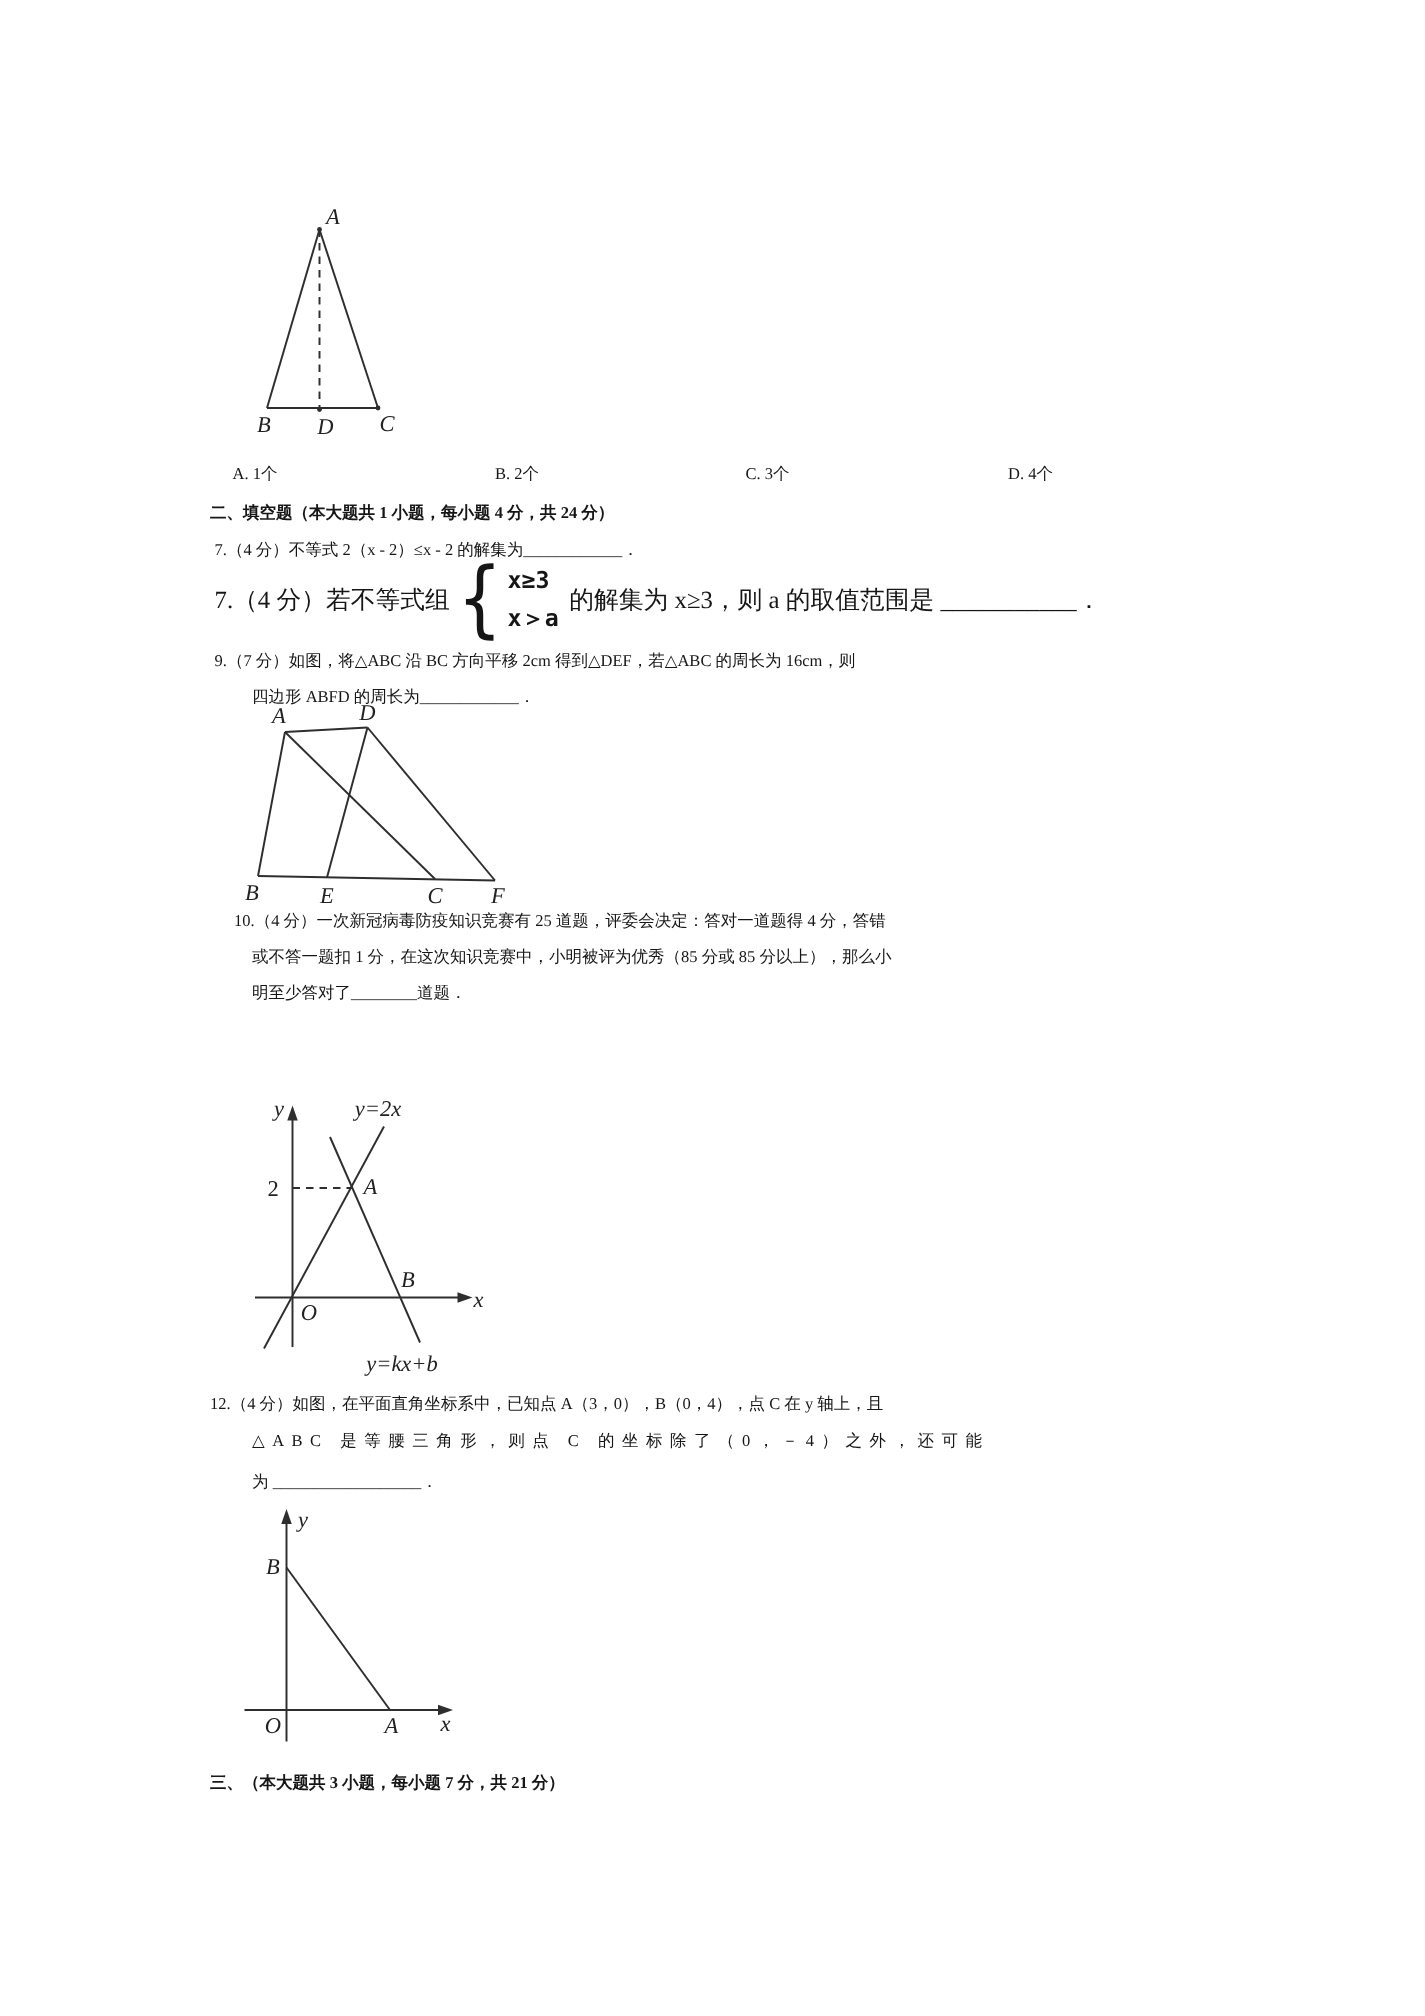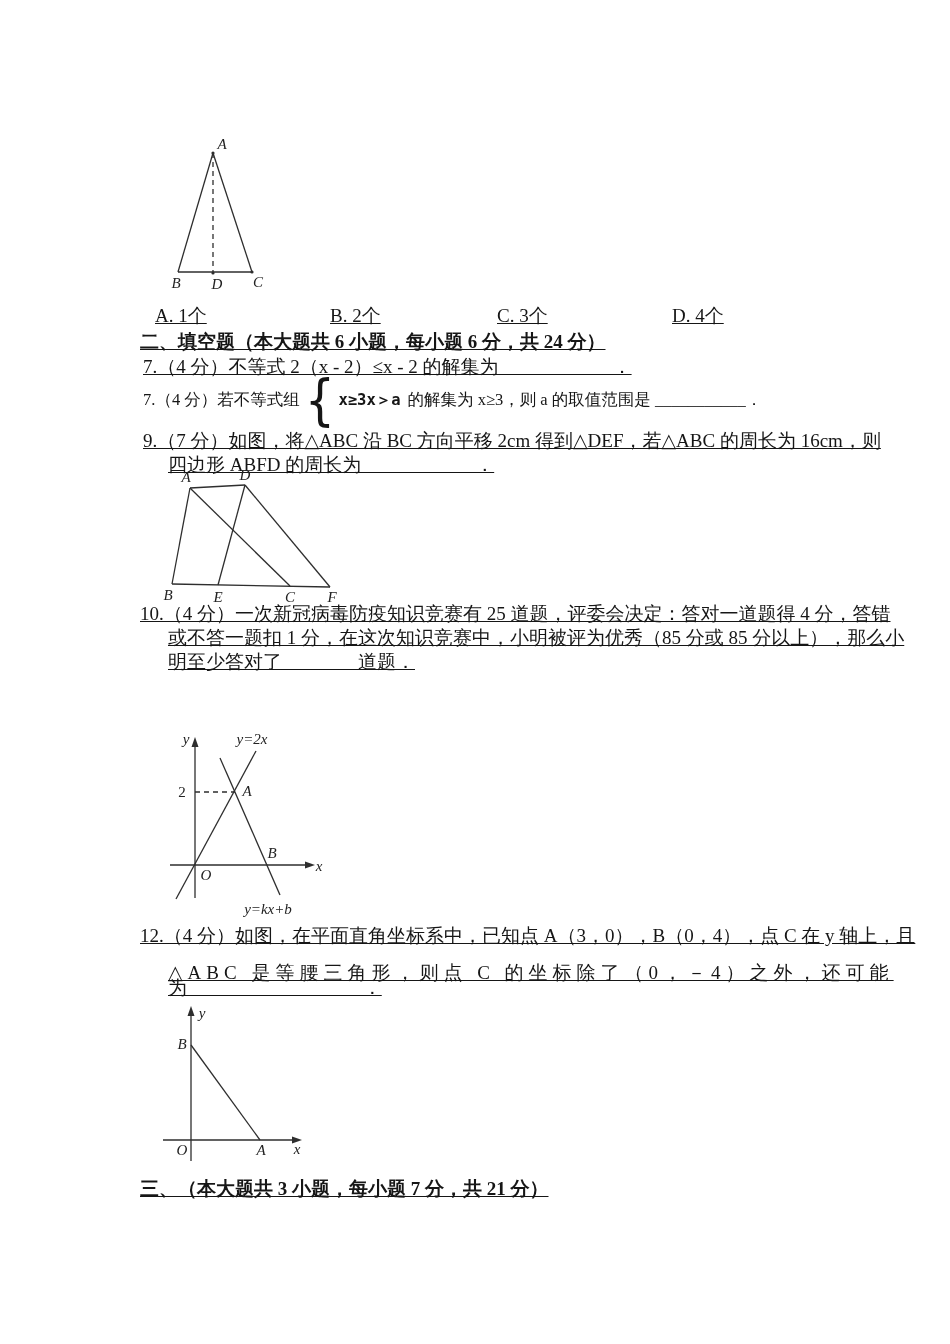--- a/index.html
+++ b/index.html
@@ -1,25 +1,25 @@
 <!DOCTYPE html>
 <html><head>
 <meta charset="utf-8">
 <style>
   *{box-sizing:border-box}
   html,body{margin:0;padding:0;background:#ffffff}
   .page{position:relative;width:950px;height:1344px;background:#ffffff;overflow:hidden;
         color:#161616;font-family:"Liberation Serif","DejaVu Serif",serif;}
-  .line{position:absolute;font-size:19px;line-height:22px;white-space:pre;text-decoration:underline;}
+  .line{position:absolute;font-size:11px;line-height:22px;white-space:pre;}
   .bold{font-weight:700;}
-  .spread{letter-spacing:5px;margin-top:12px;}
+  .spread{letter-spacing:5px;}
   .q8row{position:absolute;display:flex;align-items:center;font-size:16.5px;white-space:pre;}
   .brace{font-family:"DejaVu Sans",sans-serif;font-size:56px;font-weight:400;line-height:1;
          margin:0 1px 0 2px;transform:scaleX(.85);}
-  .sys{display:inline-flex;flex-direction:row;align-items:flex-start;
+  .sys{display:inline-flex;flex-direction:column;align-items:flex-start;
        font-family:"DejaVu Sans Mono","Liberation Mono",monospace;font-weight:700;
        font-size:15.5px;line-height:25px;margin-right:7px;justify-content:center;}
   .fig{position:absolute;}
   .fig line{stroke:#2e2e2e;stroke-width:1.3;}
   .fig .dash{stroke-dasharray:5 4;}
   .fig text{font-family:"Liberation Serif","DejaVu Serif",serif;font-style:italic;
             font-size:15px;fill:#222;}
   .fig text.up{font-style:normal;}
   .fig polygon,.fig circle{fill:#2e2e2e;stroke:none;}
 </style>
@@ -40,21 +40,21 @@
     <text x="18" y="156" text-anchor="middle">B</text>
     <text x="59" y="157" text-anchor="middle">D</text>
     <text x="100" y="155" text-anchor="middle">C</text>
   </svg>
 
   <span class="line" style="left:155px;top:305px">A. 1个</span>
   <span class="line" style="left:330px;top:305px">B. 2个</span>
   <span class="line" style="left:497px;top:305px">C. 3个</span>
   <span class="line" style="left:672px;top:305px">D. 4个</span>
 
-  <div class="line bold" style="left:140px;top:331px">二、填空题（本大题共 6 小题，每小题 6 分，共 24 分）</div>
+  <div class="line bold" style="left:140px;top:331px">二、填空题（本大题共 1 小题，每小题 4 分，共 24 分）</div>
 
   <div class="line" style="left:143px;top:356px">7.（4 分）不等式 2（x - 2）≤x - 2 的解集为____________．</div>
 
   <div class="q8row" style="left:143px;top:372px;height:56px">
     <span>7.（4 分）若不等式组</span>
     <span class="brace">{</span>
     <span class="sys">
       <span>x≥3</span>
       <span>x＞a</span>
     </span>
@@ -72,21 +72,21 @@
     <line x1="87" y1="17" x2="60" y2="117"></line>
     <line x1="87" y1="17" x2="172" y2="119"></line>
     <text x="28" y="14" text-anchor="middle">A</text>
     <text x="87" y="12" text-anchor="middle">D</text>
     <text x="10" y="132" text-anchor="middle">B</text>
     <text x="60" y="134" text-anchor="middle">E</text>
     <text x="132" y="134" text-anchor="middle">C</text>
     <text x="174" y="134" text-anchor="middle">F</text>
   </svg>
 
-  <div class="line" style="left:140px;top:603px">10.（4 分）一次新冠病毒防疫知识竞赛有 25 道题，评委会决定：答对一道题得 4 分，答错</div>
+  <div class="line" style="left:156px;top:603px">10.（4 分）一次新冠病毒防疫知识竞赛有 25 道题，评委会决定：答对一道题得 4 分，答错</div>
   <div class="line" style="left:168px;top:627px">或不答一题扣 1 分，在这次知识竞赛中，小明被评为优秀（85 分或 85 分以上），那么小</div>
   <div class="line" style="left:168px;top:651px">明至少答对了________道题．</div>
 
 
   <svg class="fig" style="left:163px;top:730px" width="175" height="190" viewBox="0 0 175 190">
     <line x1="32" y1="15" x2="32" y2="168"></line>
     <polygon points="32,7 28.5,17 35.5,17"></polygon>
     <line x1="7" y1="135" x2="144" y2="135"></line>
     <polygon points="152,135 142,131.5 142,138.5"></polygon>
     <line x1="13" y1="169" x2="93" y2="21"></line>

